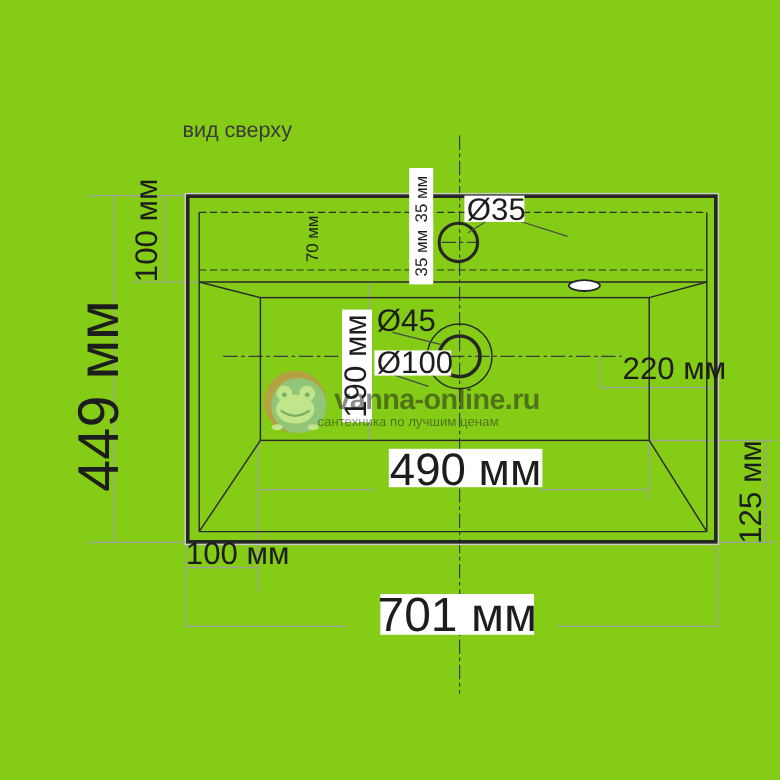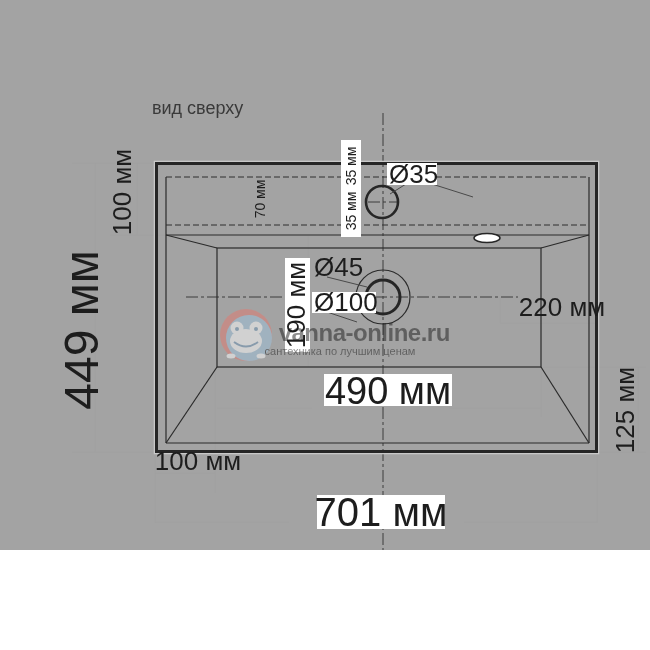--- a/index.html
+++ b/index.html
@@ -1,16 +1,16 @@
 <!DOCTYPE html>
 <html><head>
 <meta charset="utf-8">
 <style>
   html,body{margin:0;padding:0;background:#fff;}
-  .stage{position:relative;width:650px;height:550px;background:#a3a3a3;overflow:hidden;
+  .stage{position:relative;width:650px;height:650px;background:#84cc16;overflow:hidden;
          font-family:"Liberation Sans", sans-serif;}
   svg{position:absolute;left:0;top:0;}
   text{fill:#1d1d1d;font-family:"Liberation Sans", sans-serif;}
   .title-text{font-size:18px;fill:#3a3a3a;}
   .dim-xl{font-size:48px;}
   .dim-lg{font-size:38px;}
   .dim-lg2{font-size:40px;}
   .dim-md{font-size:26px;}
   .dim-sm{font-size:14px;}
   .outline{stroke:#262626;stroke-width:3;fill:none;}

